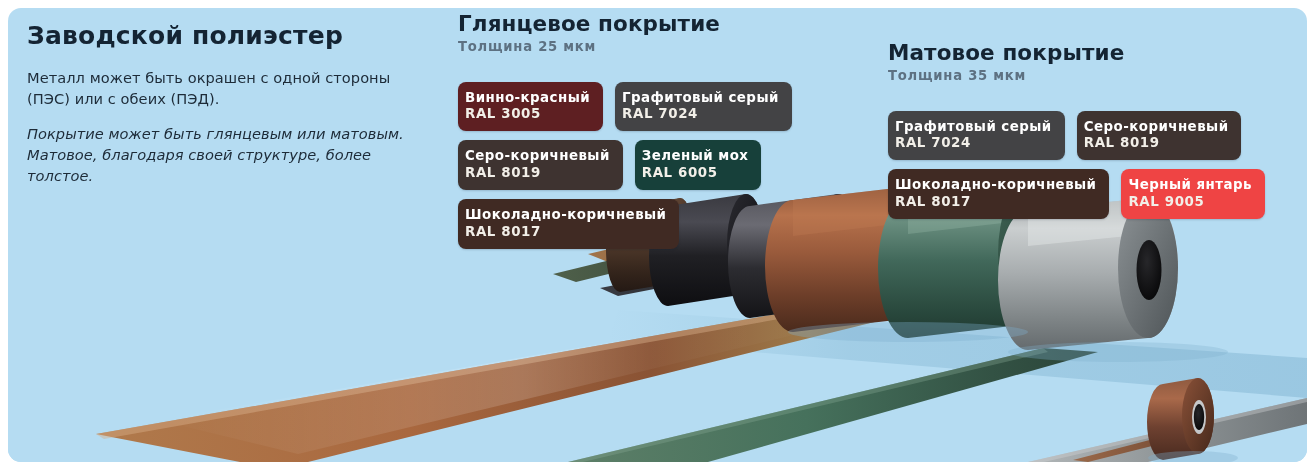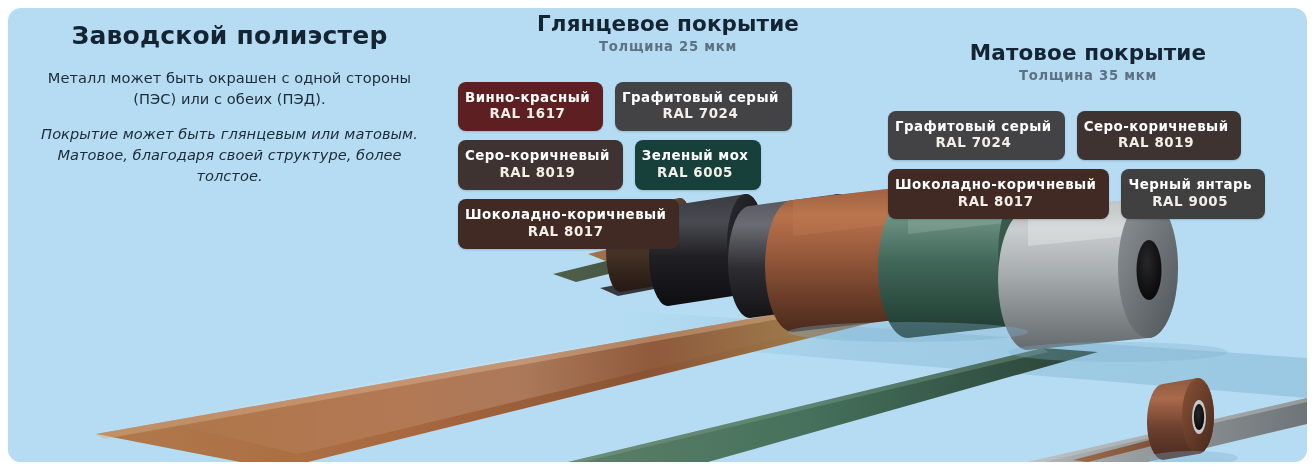--- a/index.html
+++ b/index.html
@@ -1,21 +1,21 @@
 <!DOCTYPE html>
 <html lang="ru"><head>
 <meta charset="utf-8">
 <style>
   html,body{margin:0;padding:0;background:#ffffff;}
   body{
     width:1315px;height:470px;overflow:hidden;
     font-family:"DejaVu Sans","Liberation Sans",sans-serif;
     -webkit-font-smoothing:antialiased;
   }
-  .page{position:relative;width:1315px;height:450px;background:#ffffff;text-align:center;}
+  .page{position:relative;width:1315px;height:450px;background:#ffffff;}
 
   .card{
     position:absolute;left:8px;top:8px;width:1299px;height:454px;
     background:#b5dcf2;border-radius:13px;overflow:hidden;
   }
 
   
   .col-left{position:absolute;left:19px;top:14px;width:405px;}
   .title-main{
     font-size:25px;font-weight:700;color:#142433;letter-spacing:.2px;
@@ -280,21 +280,21 @@
       <p class="para">Покрытие может быть глянцевым или матовым. Матовое, благодаря своей структуре, более толстое.</p>
     </div>
 
     <div class="col-mid">
       <h2 class="sec-title">Глянцевое покрытие</h2>
       <div class="sec-sub">Толщина 25 мкм</div>
       <div class="chips">
 
         <div class="chip" style="background:#5e1f22;">
           <span class="chip-name">Винно-красный</span>
-          <span class="chip-ral">RAL 1617</span>
+          <span class="chip-ral">RAL 3005</span>
         </div>
 
         <div class="chip" style="background:#434345;">
           <span class="chip-name">Графитовый серый</span>
           <span class="chip-ral">RAL 7024</span>
         </div>
 
         <div class="chip" style="background:#3e3330;">
           <span class="chip-name">Серо-коричневый</span>
           <span class="chip-ral">RAL 8019</span>
@@ -326,21 +326,21 @@
         <div class="chip" style="background:#3e3330;">
           <span class="chip-name">Серо-коричневый</span>
           <span class="chip-ral">RAL 8019</span>
         </div>
 
         <div class="chip" style="background:#402a23;">
           <span class="chip-name">Шоколадно-коричневый</span>
           <span class="chip-ral">RAL 8017</span>
         </div>
 
-        <div class="chip" style="background:#404040;">
+        <div class="chip" style="background:#ef4444;">
           <span class="chip-name">Черный янтарь</span>
           <span class="chip-ral">RAL 9005</span>
         </div>
 
       </div>
     </div>
 
   </div>
 </div>
 

